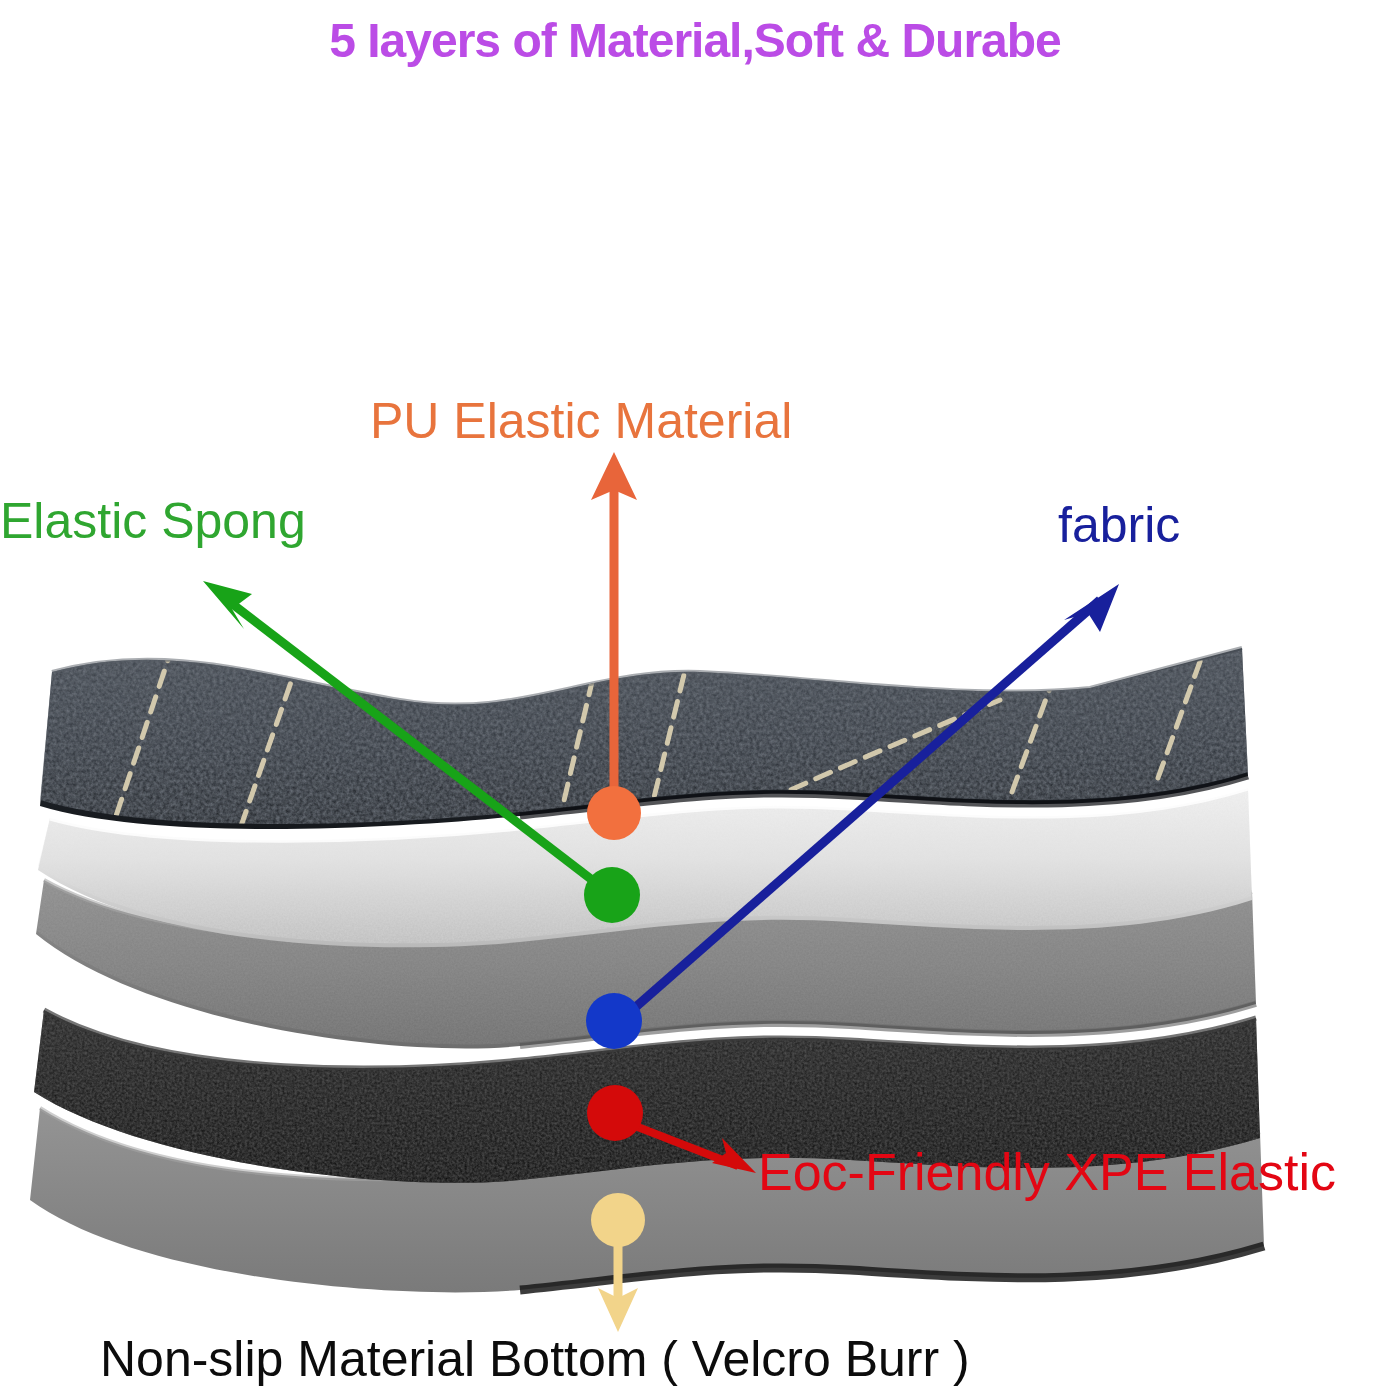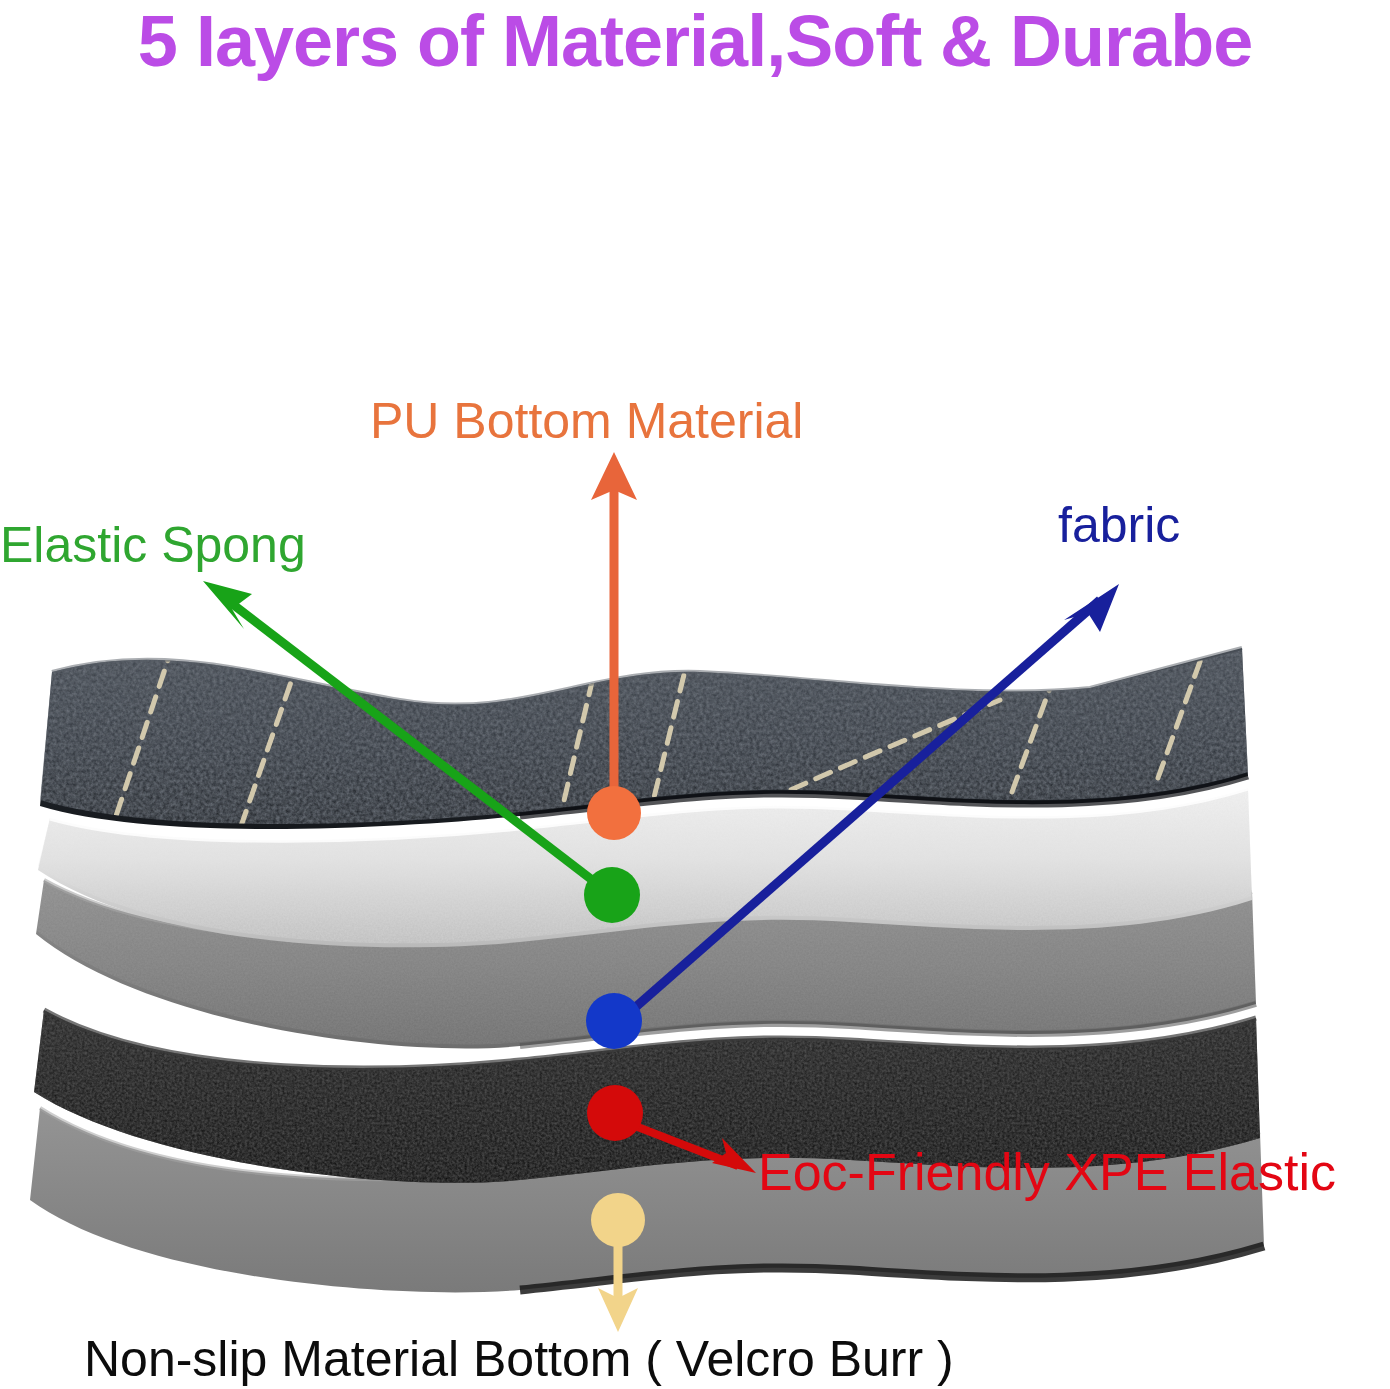--- a/index.html
+++ b/index.html
@@ -20,25 +20,25 @@
     inset: 0;
     width: 1390px;
     height: 1389px;
     background: #ffffff;
   }
 
   
   .title {
     position: absolute;
     left: 0;
-    top: 0;
+    top: 13px;
     width: 1390px;
     text-align: center;
     font-family: "Liberation Sans", sans-serif;
-    font-size: 72px;
+    font-size: 48px;
     font-weight: 600;
     letter-spacing: -1px;
     color: #bb4ce6;
     white-space: nowrap;
   }
 
   
   .label {
     position: absolute;
     white-space: nowrap;
@@ -49,36 +49,35 @@
     left: 370px;
     top: 392px;
     font-size: 50px;
     color: #e8743d;
   }
   #label-elastic {
     left: 0px;
     top: 492px;
     font-size: 50px;
     color: #2fa630;
-    margin-top: 24px;
   }
   #label-fabric {
     left: 1058px;
     top: 496px;
     font-size: 50px;
     color: #18209c;
   }
   #label-xpe {
     left: 758px;
     top: 1142px;
     font-size: 52px;
     color: #e30613;
   }
   #label-bottom {
-    left: 84px;
+    left: 100px;
     top: 1330px;
     font-size: 50px;
     color: #0c0c0c;
   }
 
   
   #art {
     position: absolute;
     left: 0;
     top: 0;
@@ -263,21 +262,21 @@
       <polygon points="618,1332 598,1288 618,1298 638,1288" fill="#f2d48a"></polygon>
     </g>
 
     <circle cx="614" cy="813" r="27" fill="#f2703e"></circle>
     <circle cx="612" cy="895" r="28" fill="#18a318"></circle>
     <circle cx="614" cy="1021" r="28" fill="#1338c9"></circle>
     <circle cx="615" cy="1113" r="28" fill="#d40a0a"></circle>
     <circle cx="618" cy="1220" r="27" fill="#f2d48a"></circle>
   </svg>
 
-  <div class="label" id="label-pu">PU Bottom Material</div>
+  <div class="label" id="label-pu">PU Elastic Material</div>
 
   <div class="label" id="label-elastic">Elastic Spong</div>
 
   <div class="label" id="label-fabric">fabric</div>
 
   <div class="label" id="label-xpe">Eoc-Friendly XPE Elastic</div>
 
   <div class="label" id="label-bottom">Non-slip Material Bottom ( Velcro Burr )</div>
 
 </div>

